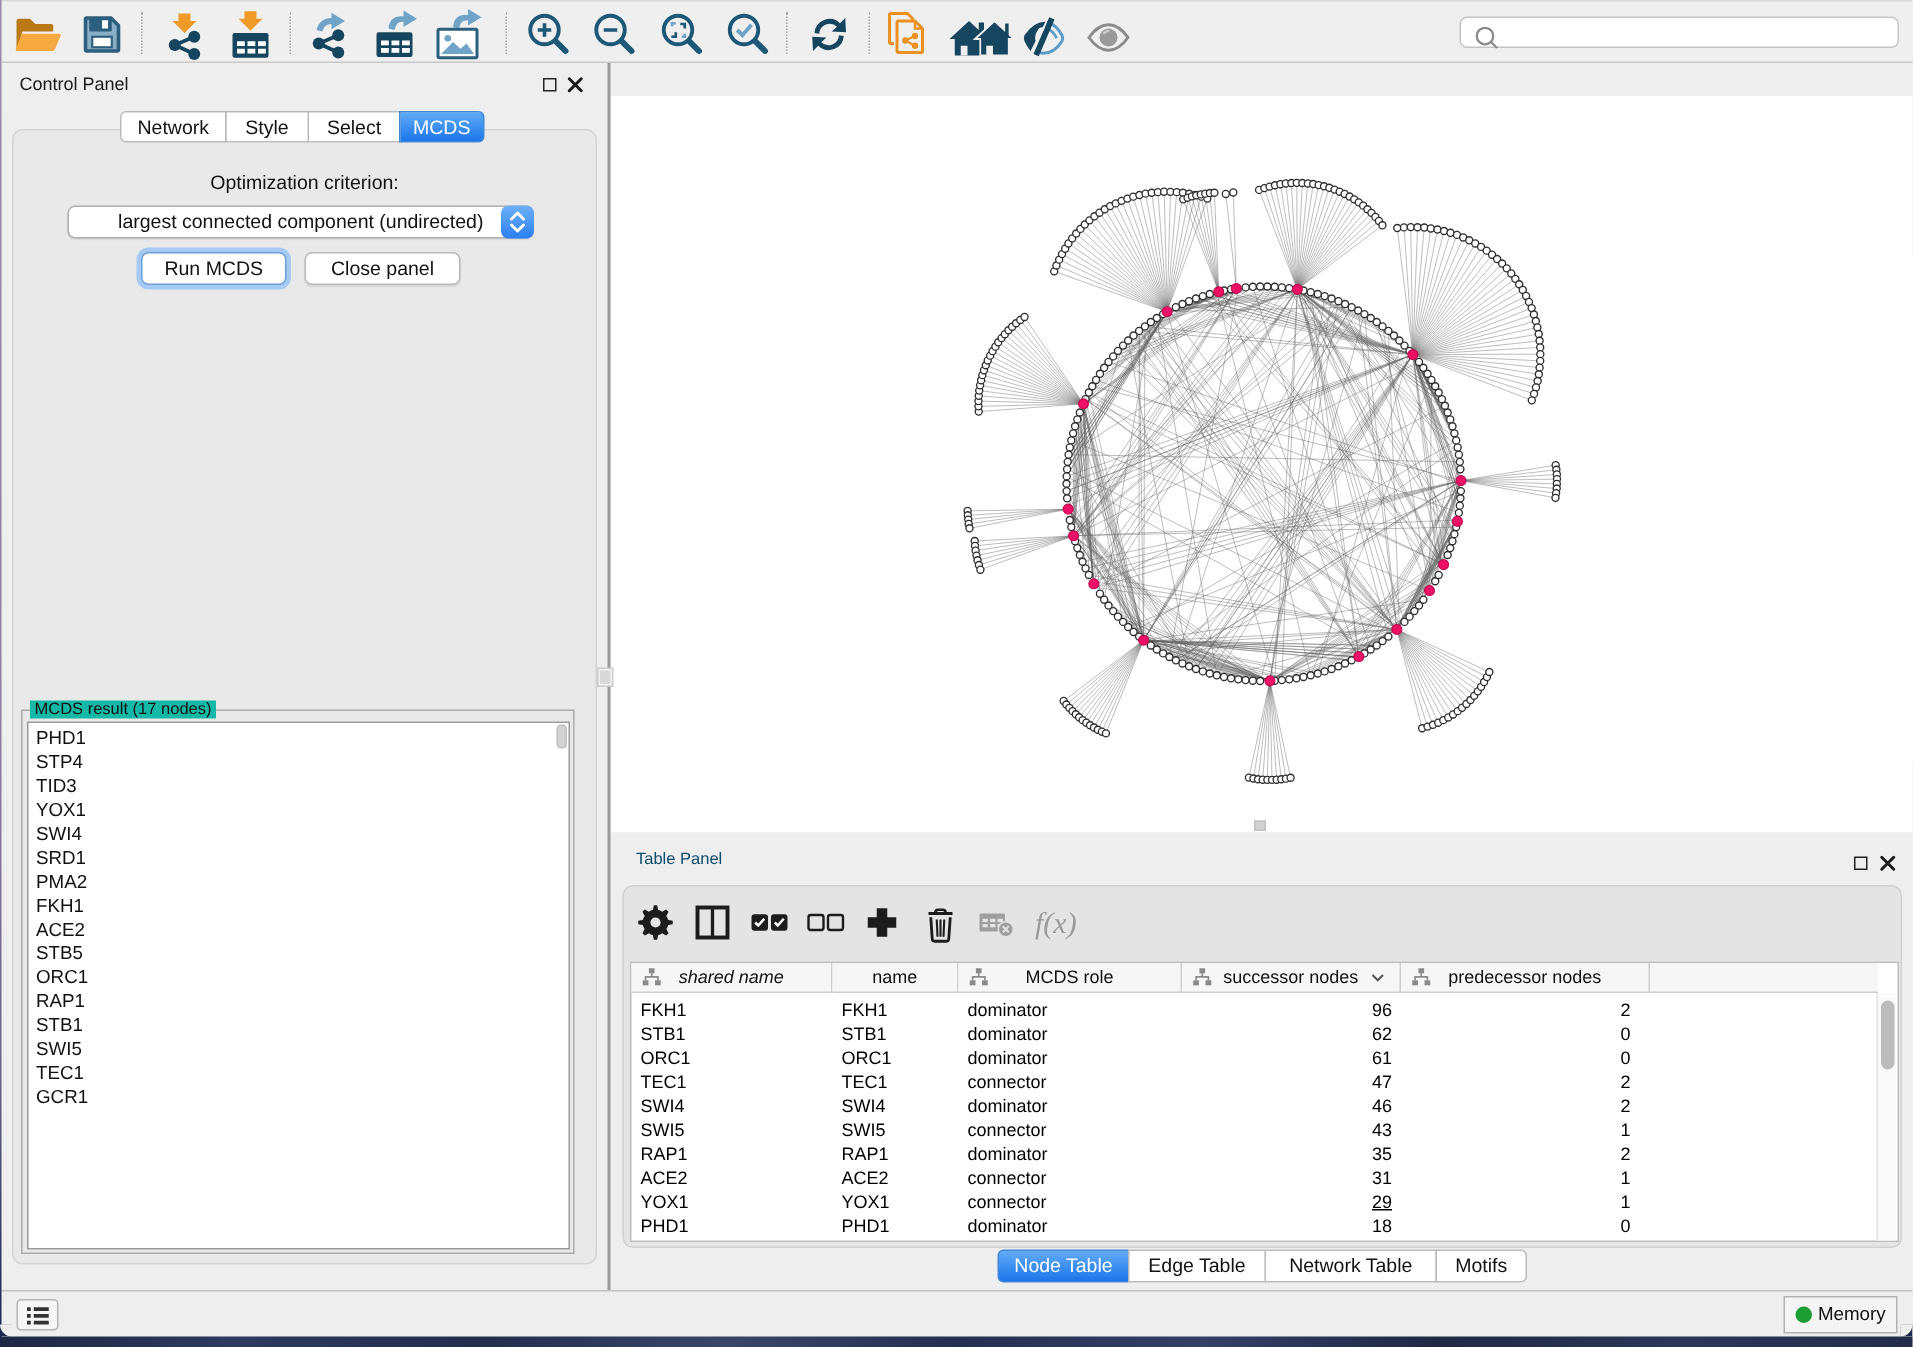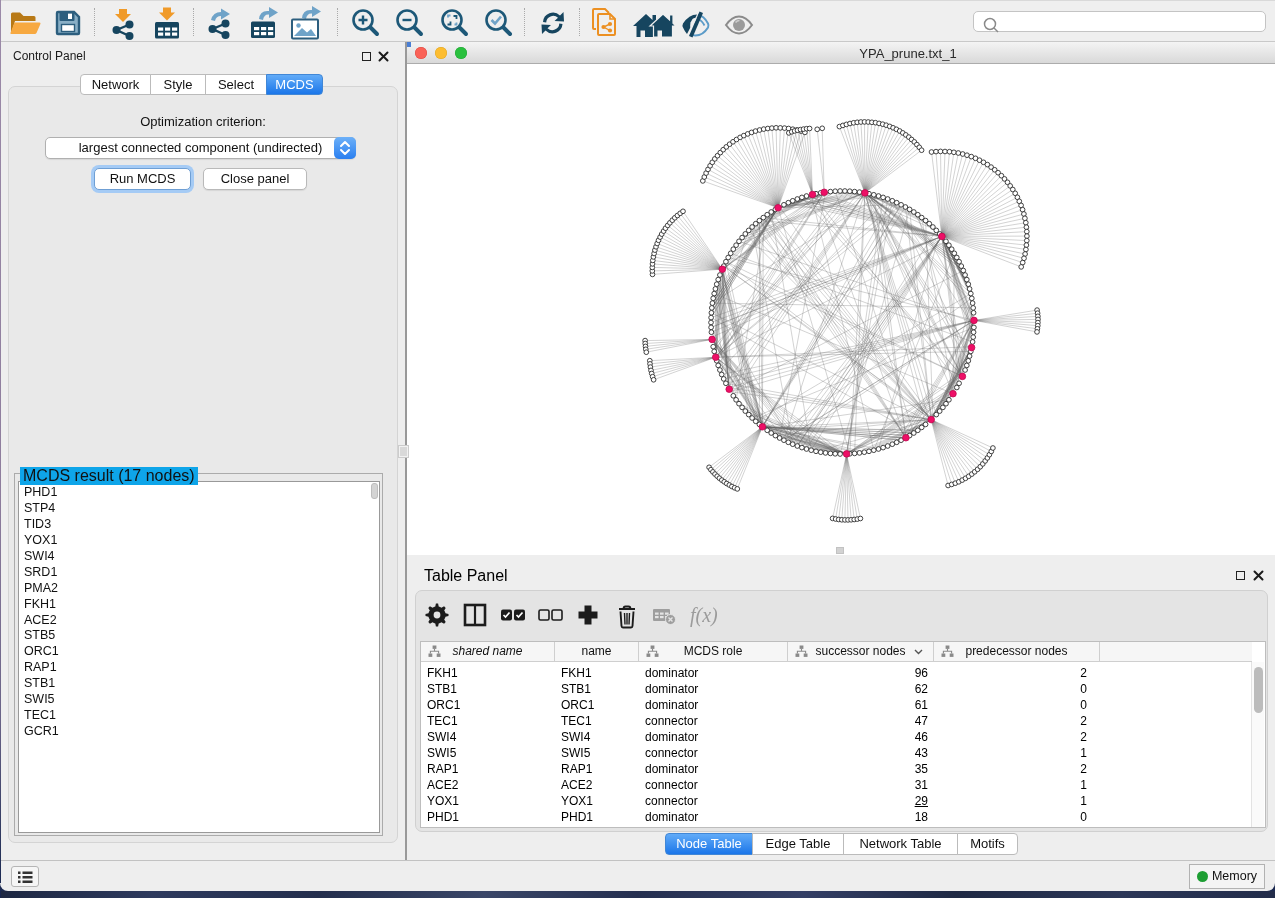--- a/index.html
+++ b/index.html
@@ -28,34 +28,34 @@
 
 #lp-box { left:8px; top:86px; width:390px; height:757px; background:#e9e9e9; border:1px solid #d4d4d4; border-radius:7px; }
 #opt-label { left:8px; top:114px; width:390px; text-align:center; font-size:13px; color:#111; }
 #dropdown { left:45px; top:137px; width:311px; height:22px; background:#fff; border:1px solid #b0b0b0; border-radius:5px; font-size:13px; color:#111; line-height:20px; text-align:center; box-shadow:0 1px 1px rgba(0,0,0,0.08); }
 #dd-step { position:absolute; right:-1px; top:-1px; width:22px; height:22px; background:linear-gradient(#6cb0f8,#2a7ff0); border-radius:5px; }
 .btn { position:absolute; top:168px; height:22px; background:#fff; border:1px solid #b9b9b9; border-radius:5px; font-size:13px; color:#111; text-align:center; line-height:20px; box-shadow:0 1px 1px rgba(0,0,0,0.08); }
 #btn-run { left:94px; width:97px; box-shadow:0 0 0 3px #a5cbf5; border-color:#6f9fd4; }
 #btn-close { left:203px; width:104px; }
 
 #fs-border { left:14px; top:473px; width:369px; height:363px; border:1px solid #ababab; }
-#fs-legend { left:20px; top:467px; background:#0ea5e9; padding:0 3px; font-size:16px; color:#111; z-index:2; }
+#fs-legend { left:20px; top:467px; background:#14b8a6; padding:0 3px; font-size:11px; color:#111; z-index:2; }
 #fs-list { left:18px; top:481px; width:362px; height:352px; background:#fff; border:1px solid #999999; font-size:12.5px; color:#111; padding-top:3px; }
 #fs-list div { height:15.95px; line-height:15.95px; padding-left:5px; }
 #fs-scroll { position:absolute; right:1px; top:1px; width:7px; height:348px; background:#fdfdfd; }
 #fs-thumb { position:absolute; right:0px; top:0px; width:7px; height:74px; background:#d4d4d4; border:1px solid #bdbdbd; border-radius:3px; }
 
 #nw-titlebar { left:407px; top:42px; width:868px; height:22px; background:linear-gradient(#f4f4f4,#d9d9d9); border-bottom:1px solid #acacac; }
 .tl { position:absolute; top:5px; width:12px; height:12px; border-radius:50%; }
 #nw-title { position:absolute; left:0; top:4px; width:1002px; text-align:center; font-size:13px; color:#2a2a2a; }
 #netcanvas { left:407px; top:64px; width:868px; height:491px; background:#ffffff; }
 #nw-handle { left:836px; top:547px; width:8px; height:7px; background:#d2d2d2; border:1px solid #c2c2c2; z-index:4; }
 
 #tablepanel { left:407px; top:555px; width:868px; height:305px; background:#eeeeee; }
-#tp-title { left:424px; top:567px; font-size:16px; color:#000000; }
+#tp-title { left:424px; top:567px; font-size:11px; color:#0c4a6e; }
 #tp-float { left:1236px; top:571px; width:9px; height:9px; border:1.3px solid #222; }
 #tp-box { left:415px; top:590px; width:853px; height:242px; background:#e4e4e4; border:1px solid #d0d0d0; border-radius:7px; }
 #tbl { left:420px; top:641px; width:846px; height:187px; background:#fff; border:1px solid #bdbdbd; font-size:12px; }
 #tbl-scroll { position:absolute; right:1px; top:20px; width:13px; height:165px; background:#fafafa; border-left:1px solid #e3e3e3; }
 #tbl-thumb { position:absolute; left:1.5px; top:5px; width:9px; height:46px; background:#bcbcbc; border-radius:5px; }
 .th { position:absolute; top:0; height:20px; background:#f6f6f6; border-right:1px solid #cfcfcf; border-bottom:1px solid #cfcfcf; line-height:19px; text-align:center; color:#111; }
 .tr { position:absolute; left:0; width:831px; height:16px; line-height:16px; color:#000; }
 .td { position:absolute; top:0; height:16px; }
 
 .btab { position:absolute; top:833px; height:22px; background:#fff; border:1px solid #bbb; font-size:13px; color:#111; text-align:center; line-height:20px; }
@@ -254,27 +254,20 @@
       <div>SWI5</div>
       <div>TEC1</div>
       <div>GCR1</div>
     <div id="fs-scroll">
         <div id="fs-thumb"></div>
       </div>
   </div>
   <div id="divider"></div>
   <div id="divhandle"></div>
   <div id="netcanvas"></div>
-  <div id="nw-titlebar">
-      <span style="position:absolute;left:0;top:0;width:4px;height:5px;background:#4a7fd4;"></span>
-    <span class="tl" style="left:8px;background:#fa6257;box-shadow:inset 0 0 0 0.5px #dd4a41;"></span>
-    <span class="tl" style="left:28px;background:#fdbd30;box-shadow:inset 0 0 0 0.5px #dfa624;"></span>
-    <span class="tl" style="left:48px;background:#2ac03e;box-shadow:inset 0 0 0 0.5px #22a535;"></span>
-    <div id="nw-title">YPA_prune.txt_1</div>
-  </div>
   <svg id="graph" class="abs" style="left:407px;top:64px;" width="868" height="491" viewBox="0 0 868 491">
       <g stroke="rgba(98,98,98,0.44)" stroke-width="0.65">
         <line x1="371.1" y1="143.8" x2="442.8" y2="389.8"></line>
         <line x1="371.1" y1="143.8" x2="471.5" y2="132.0"></line>
         <line x1="371.1" y1="143.8" x2="466.8" y2="130.8"></line>
         <line x1="371.1" y1="143.8" x2="462.0" y2="129.7"></line>
         <line x1="371.1" y1="143.8" x2="457.3" y2="128.8"></line>
         <line x1="371.1" y1="143.8" x2="452.5" y2="128.1"></line>
         <line x1="371.1" y1="143.8" x2="318.9" y2="197.7"></line>
         <line x1="371.1" y1="143.8" x2="316.7" y2="202.1"></line>

